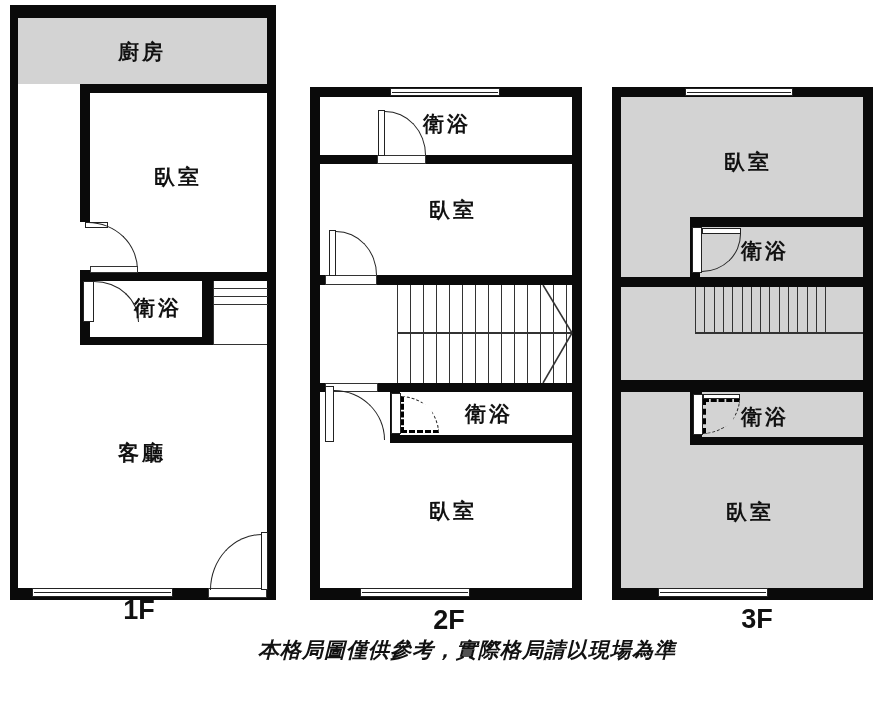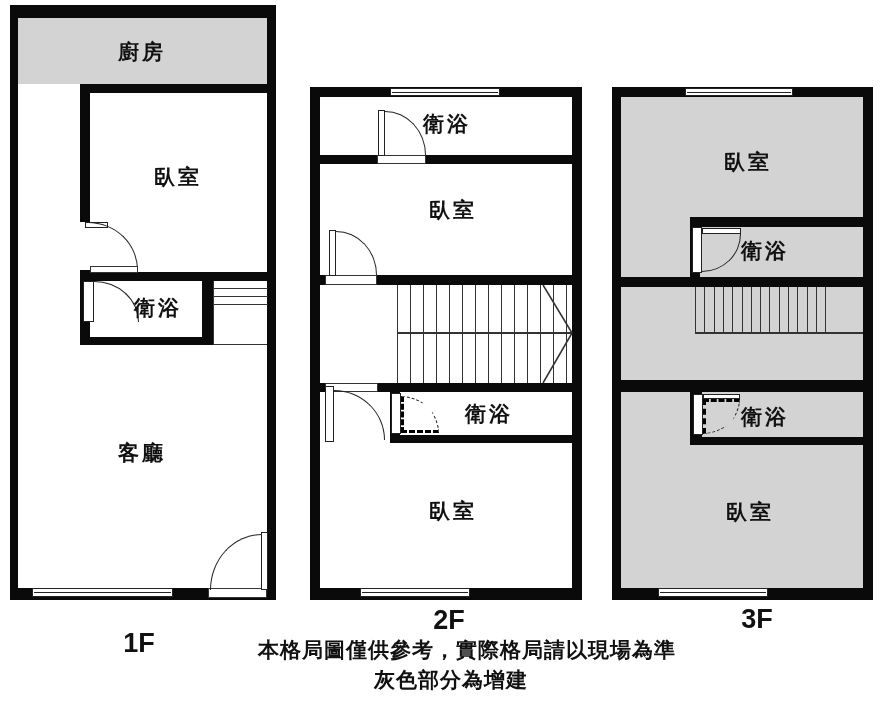--- a/index.html
+++ b/index.html
@@ -19,21 +19,21 @@
            border-bottom-right-radius:100% 100%;}
   .door-tl{position:absolute;box-sizing:border-box;
            border-top:1.5px solid #222;border-left:1.5px solid #222;
            border-top-left-radius:100% 100%;}
   .dashed{border-style:dashed;}
   .lbl{position:absolute;transform:translate(-50%,-50%);font-weight:bold;
        font-size:21px;letter-spacing:3px;white-space:nowrap;color:var(--ink,#111);}
   .flabel{position:absolute;transform:translate(-50%,-50%);font-weight:bold;
           font-size:27px;color:var(--ink,#111);white-space:nowrap;}
   .cap{position:absolute;transform:translate(-50%,-50%);font-weight:bold;
-       font-size:21px;letter-spacing:1px;white-space:nowrap;color:var(--ink,#111);}
+       font-size:21px;letter-spacing:1px;white-space:nowrap;color:var(--ink,#111);font-style:italic;}
   .treads2f{position:absolute;left:397px;top:285px;width:175px;height:98px;
             background:repeating-linear-gradient(90deg,#333 0,#333 1px,transparent 1px,transparent 13px);}
   .treads3f{position:absolute;left:695px;top:287px;width:139px;height:46px;
             background:repeating-linear-gradient(90deg,#333 0,#333 1px,transparent 1px,transparent 9.3px);}
   .stub{position:absolute;left:213px;top:281px;width:54px;height:64px;
         border-left:1px solid #333;border-bottom:1px solid #333;box-sizing:border-box;}
   .tline{position:absolute;background:#333;}
 </style>
 </head>
 <body>
@@ -69,21 +69,21 @@
     <div class="winline"></div>
   </div>
   <div class="thr" style="left:208px;top:588px;width:59px;height:10px;"></div>
   <div class="panel" style="left:261px;top:532px;width:7px;height:58px;"></div>
   <div class="door-tl" style="left:210px;top:534px;width:52px;height:56px;"></div>
 
   <div class="lbl" style="left:142px;top:52px;">廚房</div>
   <div class="lbl" style="left:178px;top:177px;">臥室</div>
   <div class="lbl" style="left:158px;top:308px;">衛浴</div>
   <div class="lbl" style="left:142px;top:453px;">客廳</div>
-  <div class="flabel" style="left:139px;top:643px;">1F</div>
+  <div class="flabel" style="left:139px;top:610px;">1F</div>
 
   <div class="wall" style="left:310px;top:87px;width:272px;height:10px;"></div>
   <div class="wall" style="left:310px;top:87px;width:10px;height:513px;"></div>
   <div class="wall" style="left:572px;top:87px;width:10px;height:513px;"></div>
   <div class="wall" style="left:310px;top:588px;width:272px;height:12px;"></div>
   <div class="win" style="left:390px;top:88px;width:110px;height:8px;">
     <div class="winline"></div>
   </div>
 
   <div class="wall" style="left:310px;top:155px;width:272px;height:9px;"></div>
@@ -156,15 +156,14 @@
     <div class="winline"></div>
   </div>
 
   <div class="lbl" style="left:748px;top:162px;">臥室</div>
   <div class="lbl" style="left:765px;top:251px;">衛浴</div>
   <div class="lbl" style="left:765px;top:417px;">衛浴</div>
   <div class="lbl" style="left:750px;top:512px;">臥室</div>
   <div class="flabel" style="left:757px;top:619px;">3F</div>
 
   <div class="cap" style="left:467px;top:650px;">本格局圖僅供參考，實際格局請以現場為準</div>
-  <div class="cap" style="left:451px;top:680px;">灰色部分為增建</div>
 
 </div>
 
 </body></html>

